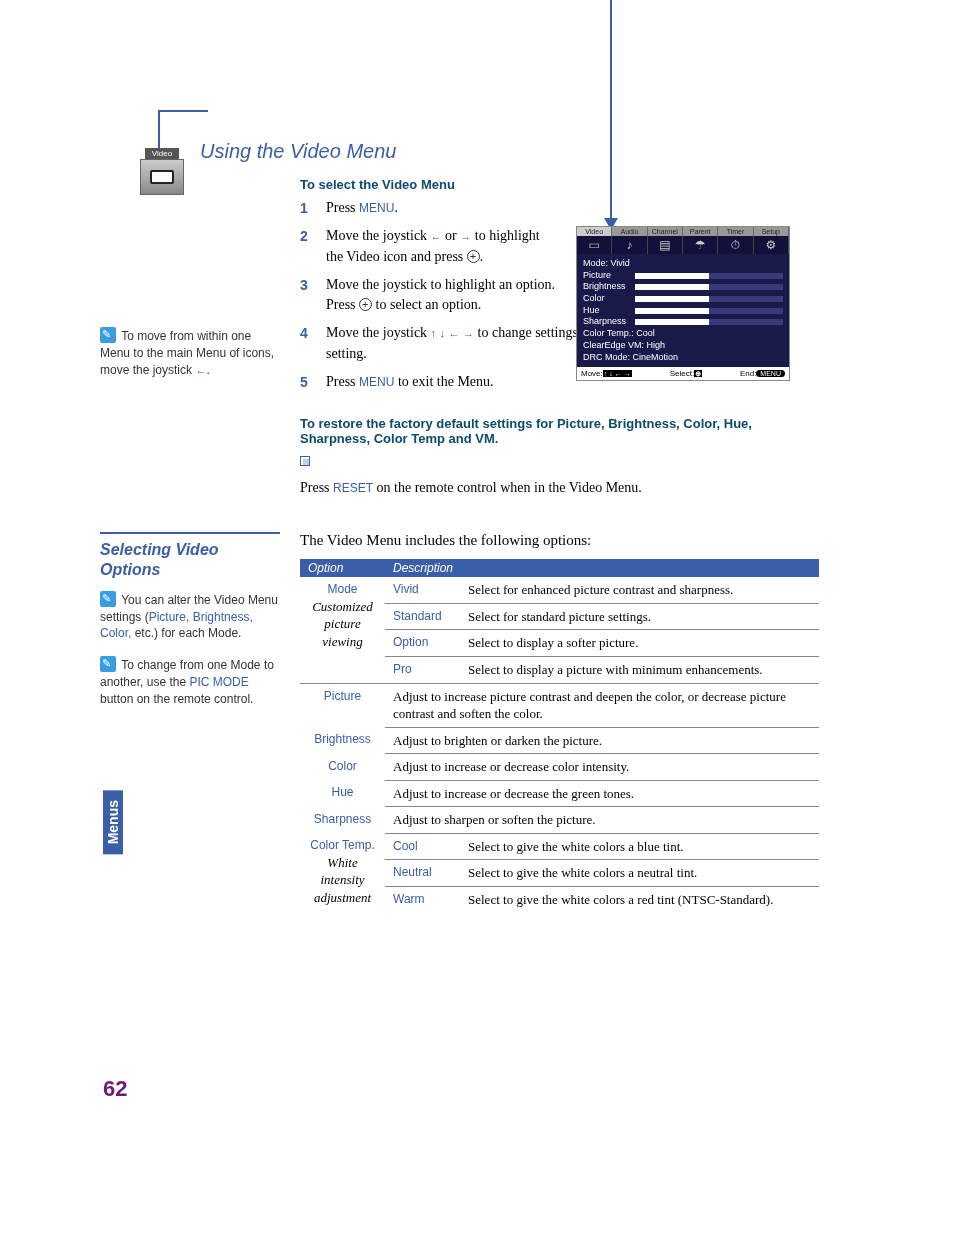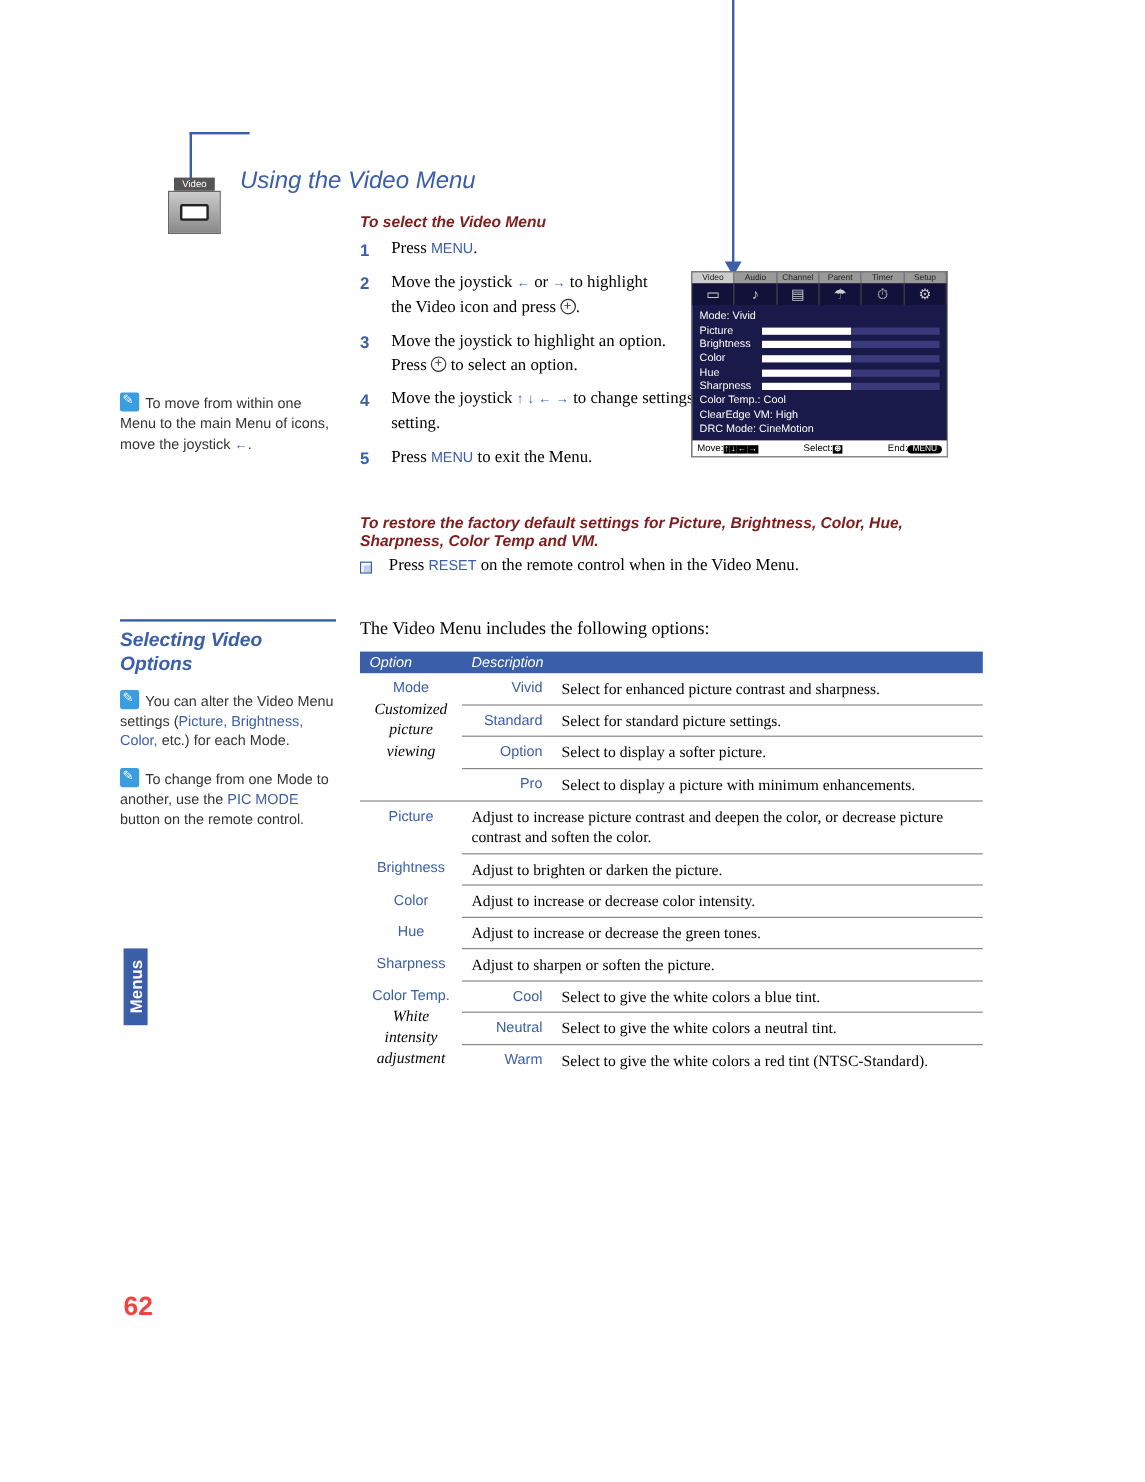--- a/index.html
+++ b/index.html
@@ -10,21 +10,21 @@
   .arrow-v { position: absolute; top: 0; left: 610px; width: 2px; height: 220px; background: #3a5ea8; }
   .arrow-head { position: absolute; top: 218px; left: 604px; width: 0; height: 0; border-left: 7px solid transparent; border-right: 7px solid transparent; border-top: 12px solid #3a5ea8; }
   .video-badge { position: absolute; top: 148px; left: 140px; width: 44px; height: 48px; }
   .video-badge-label { background: #555; color: #fff; font-family: Arial, sans-serif; font-size: 8px; text-align: center; padding: 1px 0; width: 34px; margin: 0 auto; }
   .video-badge-icon { background: linear-gradient(#ccc,#888); border: 1px solid #666; width: 44px; height: 36px; display: flex; align-items: center; justify-content: center; }
   .video-badge-icon svg { }
   .title { color: #3a5ea8; font-style: italic; font-weight: normal; font-size: 20px; font-family: Arial, sans-serif; margin-left: 100px; margin-bottom: 14px; }
   .two-col { display: flex; gap: 20px; }
   .left { width: 180px; font-family: Arial, sans-serif; font-size: 12px; color: #333; line-height: 1.4; }
   .right { flex: 1; font-size: 13px; }
-  .section-head { color: #7f1d1d; font-family: Arial, sans-serif; font-weight: bold; font-size: 13px; margin-bottom: 6px; font-style: italic; }
+  .section-head { color: #0c4a6e; font-family: Arial, sans-serif; font-weight: bold; font-size: 13px; margin-bottom: 6px; }
   ol.steps { list-style: none; }
   ol.steps li { display: flex; gap: 14px; margin-bottom: 8px; line-height: 1.45; }
   ol.steps .num { color: #3a5ea8; font-family: Arial, sans-serif; font-weight: bold; font-size: 14px; min-width: 12px; }
   ol.steps .txt { flex: 1; font-size: 14px; }
   .kw { color: #3a5ea8; font-family: Arial, sans-serif; font-size: 12px; }
   .glyph { color: #3a5ea8; font-size: 11px; font-family: Arial, sans-serif; }
   .circle { display: inline-block; width: 13px; height: 13px; border: 1px solid #333; border-radius: 50%; position: relative; vertical-align: -2px; }
   .circle::before { content: "+"; position: absolute; top: -2px; left: 2px; font-size: 11px; color: #333; font-family: Arial; }
   .tip-icon { display: inline-block; width: 16px; height: 16px; background: #3a9de0; border-radius: 2px; vertical-align: -3px; margin-right: 2px; position: relative; }
   .tip-icon::after { content: "✎"; color: #fff; font-size: 11px; position: absolute; top: 0; left: 2px; }
@@ -33,37 +33,37 @@
   .osd-tabs > div { flex: 1; text-align: center; font-size: 7px; padding: 1px 0; border-right: 1px solid #666; background: #999; color: #222;}
   .osd-tabs > div.active { background: #ccc; }
   .osd-icons { display: flex; background: #111139; }
   .osd-icons > div { flex: 1; height: 18px; border-right: 1px solid #444; display:flex; align-items:center; justify-content:center; color:#ccc; font-size:12px;}
   .osd-body { padding: 4px 6px; line-height: 1.3; }
   .osd-row { display: flex; align-items: center; gap: 4px; }
   .osd-bar { flex: 1; height: 6px; background: linear-gradient(to right, #fff 0%, #fff 50%, #3a3a7a 50%, #3a3a7a 100%); }
   .osd-foot { background: #fff; color: #000; font-size: 8px; padding: 2px 4px; display: flex; justify-content: space-between; align-items: center; }
   .osd-foot b { background:#000; color:#fff; padding:0 1px; font-size:7px;}
   .osd-foot .pill { background:#000; color:#fff; border-radius:6px; padding:0 4px; font-size:7px;}
-  .restore { margin-top: 36px; }
-  .bullet-line { display: flex; gap: 14px; font-size: 14px; margin-top: 4px;}
+  .restore { margin-top: 24px; }
+  .bullet-line { display: flex; gap: 14px; font-size: 14px; margin-top: 4px; flex-direction: column;}
   .box { display:inline-block; width:10px; height:10px; border: 1px solid #3a5ea8; position:relative; margin-top:4px;}
   .box::after { content:""; position:absolute; top:2px; left:2px; width:6px; height:6px; background:#3a5ea8; opacity:0.3;}
   .section2 { margin-top: 36px; }
   .section2-title { color: #3a5ea8; font-style: italic; font-weight: bold; font-family: Arial, sans-serif; font-size: 16px; border-top: 2px solid #3a5ea8; padding-top: 6px; line-height: 1.2; }
   .intro { font-size: 15px; margin-bottom: 10px; }
   table.opts { width: 100%; border-collapse: collapse; font-size: 13px; }
   table.opts th { background: #3a5ea8; color: #fff; font-family: Arial, sans-serif; font-style: italic; font-weight: normal; text-align: left; padding: 2px 8px; font-size: 12px; }
   table.opts td { padding: 4px 8px; vertical-align: top; border-bottom: 1px solid #888; line-height:1.35; }
   table.opts td.opt { color: #3a5ea8; font-family: Arial, sans-serif; font-size: 12px; border-bottom: none; width: 85px; text-align: center; }
   table.opts td.opt .sub { color: #000; font-family: Georgia, serif; font-style: italic; font-size: 13px; }
-  table.opts td.desc-val { color: #3a5ea8; font-family: Arial, sans-serif; font-size: 12px; width: 75px; text-align: right; }
+  table.opts td.desc-val { color: #3a5ea8; font-family: Arial, sans-serif; font-size: 12px; width: 75px; }
   table.opts td.nobb { border-bottom: none; }
   table.opts tr.sep td { border-top: 1px solid #888; }
   .side-tab { position: absolute; left: 103px; top: 790px; background: #3a5ea8; color: #fff; font-family: Arial, sans-serif; font-weight: bold; font-size: 14px; writing-mode: vertical-rl; transform: rotate(180deg); padding: 10px 2px; }
-  .page-num { position: absolute; left: 103px; top: 1076px; color: #ef4444; font-family: Arial, sans-serif; font-weight: bold; font-size: 22px; }
+  .page-num { position: absolute; left: 103px; top: 1076px; color: #701a75; font-family: Arial, sans-serif; font-weight: bold; font-size: 22px; }
   .tipblock { margin-bottom: 14px; }
   .step-wrap { max-width: 230px; }
   .step-wrap-full { max-width: 430px; }
 </style>
 </head>
 <body>
 
 <div class="corner-line-v"></div>
 <div class="corner-line-h"></div>
 <div class="arrow-v"></div>

